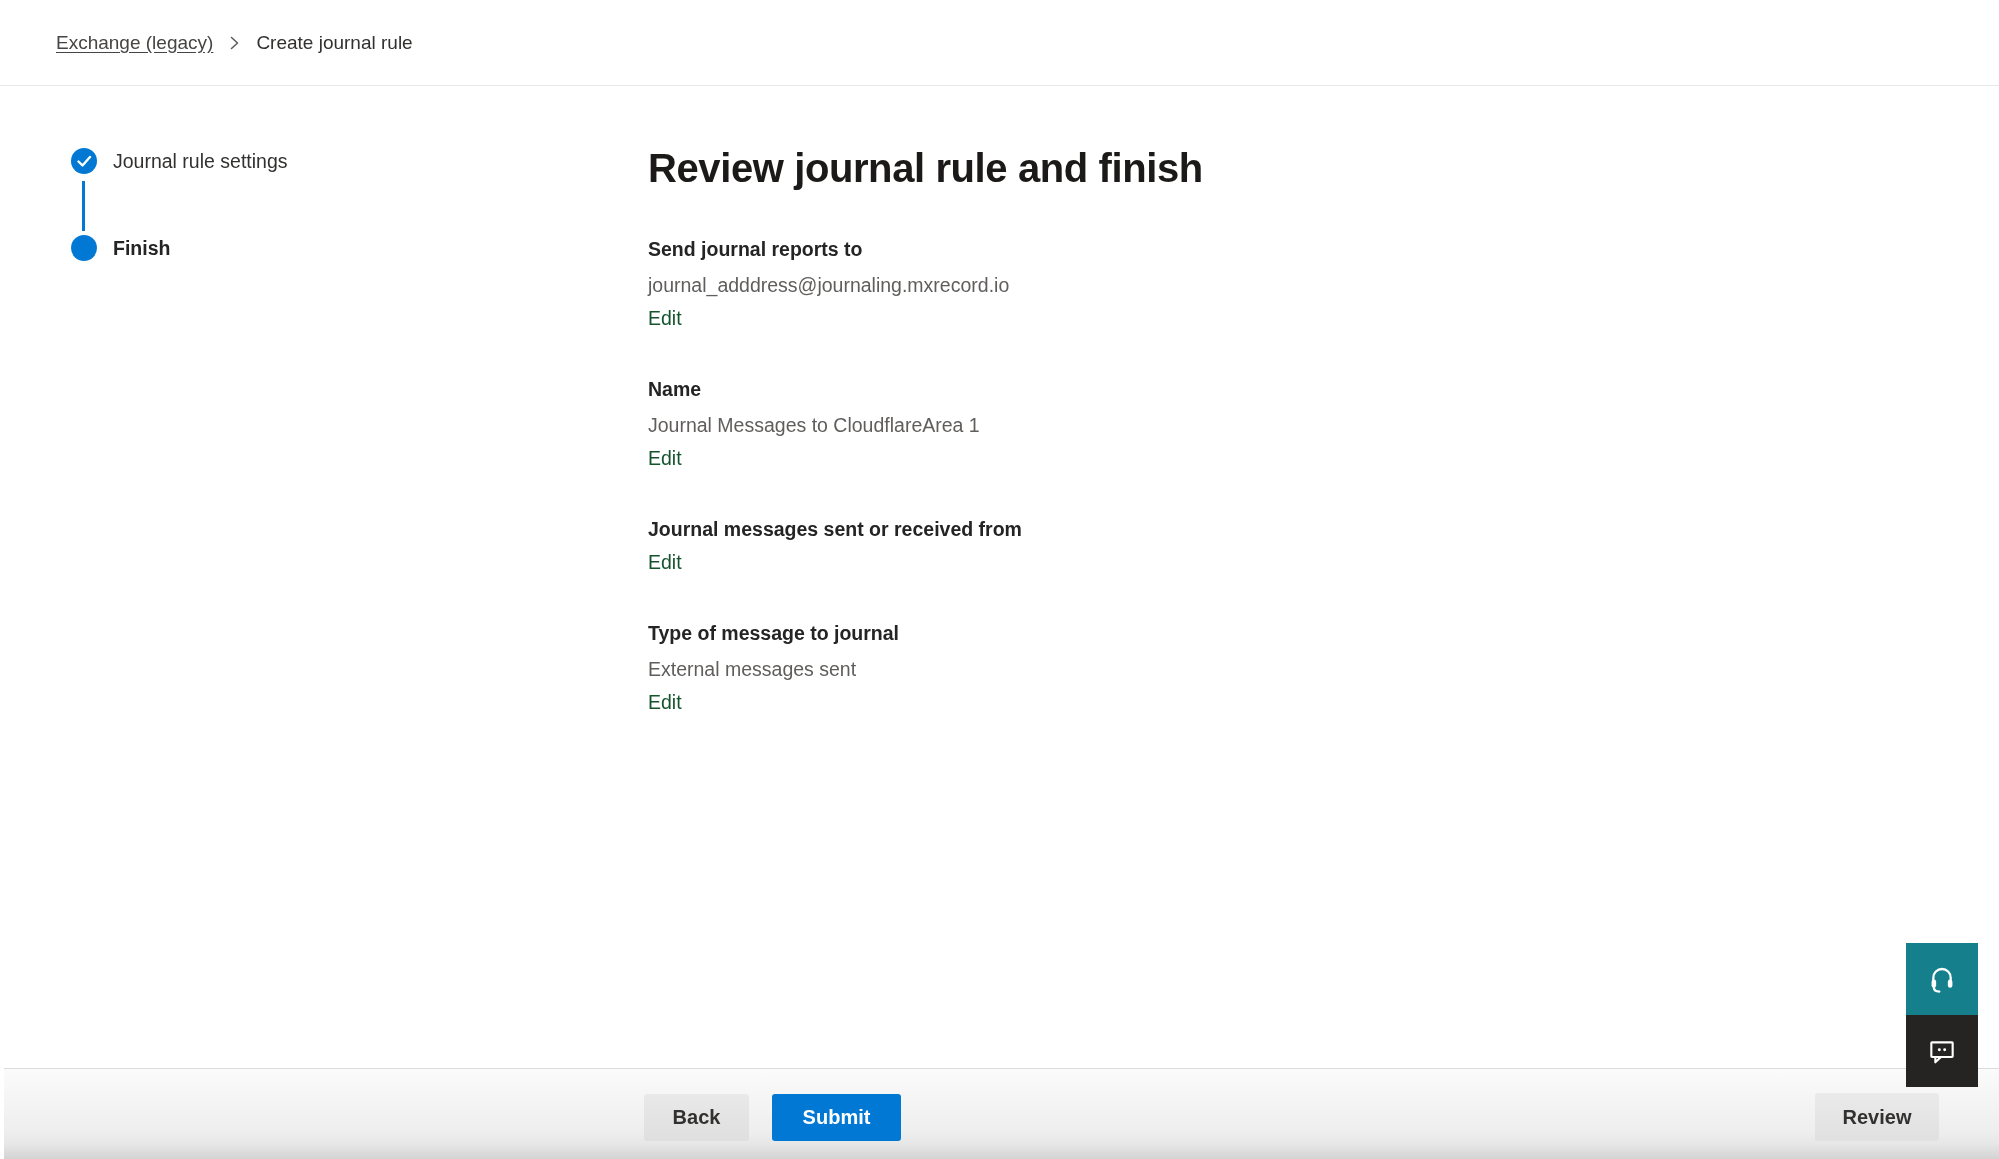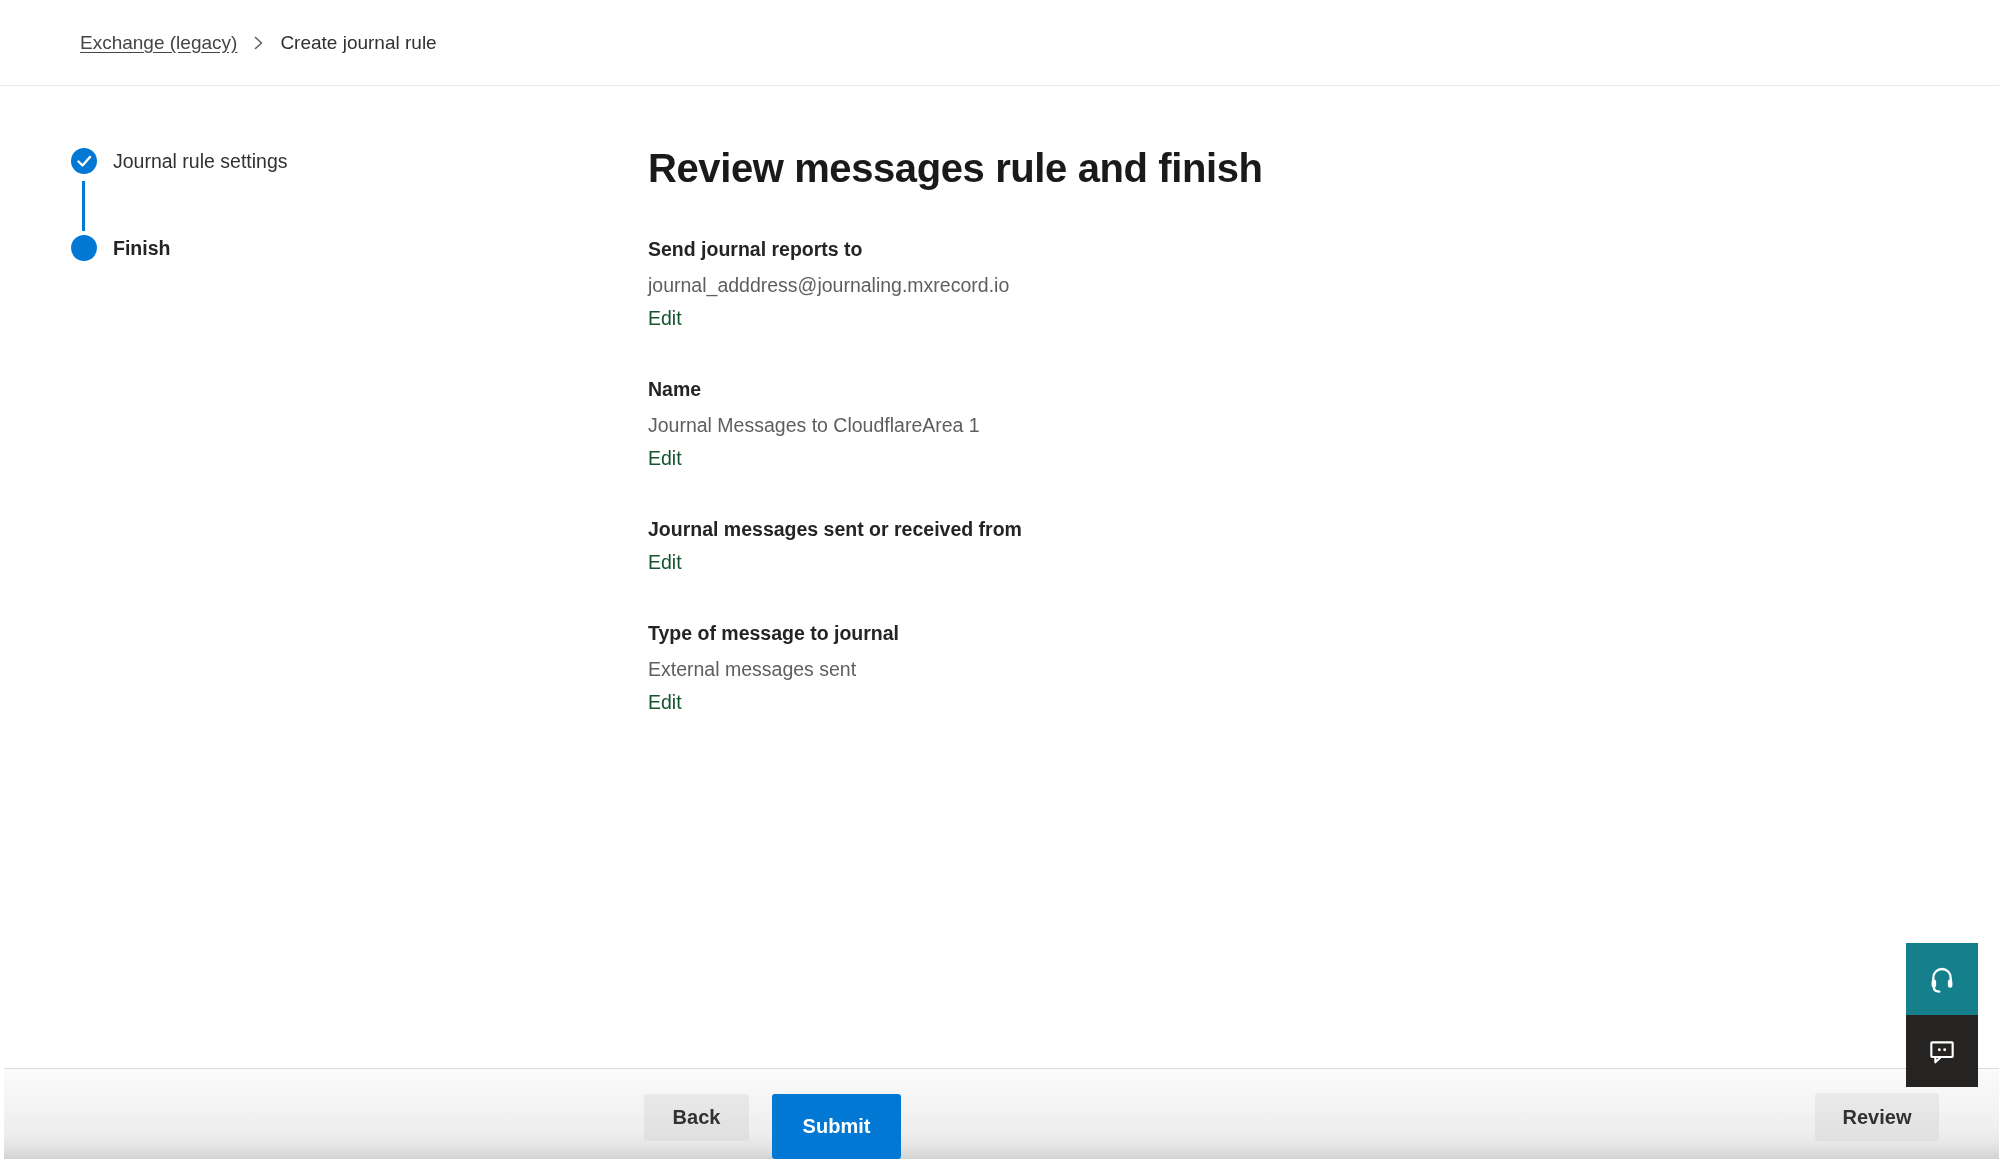--- a/index.html
+++ b/index.html
@@ -18,21 +18,21 @@
 
   
   .topbar {
     position: absolute;
     top: 0; left: 0; right: 0;
     height: 86px;
     background: #ffffff;
     border-bottom: 1px solid #e8e8e8;
     display: flex;
     align-items: center;
-    padding-left: 80px;
+    padding-left: 56px;
   }
   .breadcrumb {
     display: flex;
     align-items: center;
     gap: 16px;
     font-size: 19px;
   }
   .crumb-link {
     color: #474543;
     text-decoration: underline;
@@ -147,21 +147,21 @@
     display: flex;
     align-items: center;
     justify-content: center;
   }
   .btn-back {
     left: 640px; top: 25px; width: 105px; height: 47px;
     background: linear-gradient(#e9e9e9, #dfdfdf);
     color: #323130;
   }
   .btn-submit {
-    left: 768px; top: 25px; width: 129px; height: 65px;
+    left: 768px; top: 25px; width: 129px; height: 47px;
     background: #0078d4;
     color: #ffffff;
   }
   .btn-cancel {
     left: 1811px; top: 24px; width: 124px; height: 48px;
     background: linear-gradient(#eaeaea, #e0e0e0);
     color: #323130;
   }
 
   
@@ -202,21 +202,21 @@
         <path d="M1.5 6.5 L5.5 10.5 L13 2" stroke="#ffffff" stroke-width="2.4" stroke-linecap="round" stroke-linejoin="round"></path>
       </svg>
     </div>
     <div class="step-connector"></div>
     <div class="step-circle step-circle-2"></div>
     <span class="step-label step-label-1">Journal rule settings</span>
     <span class="step-label step-label-2">Finish</span>
   </div>
 
   <div class="main">
-    <h1 class="page-title">Review messages rule and finish</h1>
+    <h1 class="page-title">Review journal rule and finish</h1>
 
     <div class="section">
       <div class="section-label">Send journal reports to</div>
       <div class="section-value">journal_adddress@journaling.mxrecord.io</div>
       <div class="section-edit">Edit</div>
     </div>
 
     <div class="section">
       <div class="section-label">Name</div>
       <div class="section-value">Journal Messages to CloudflareArea 1</div>

